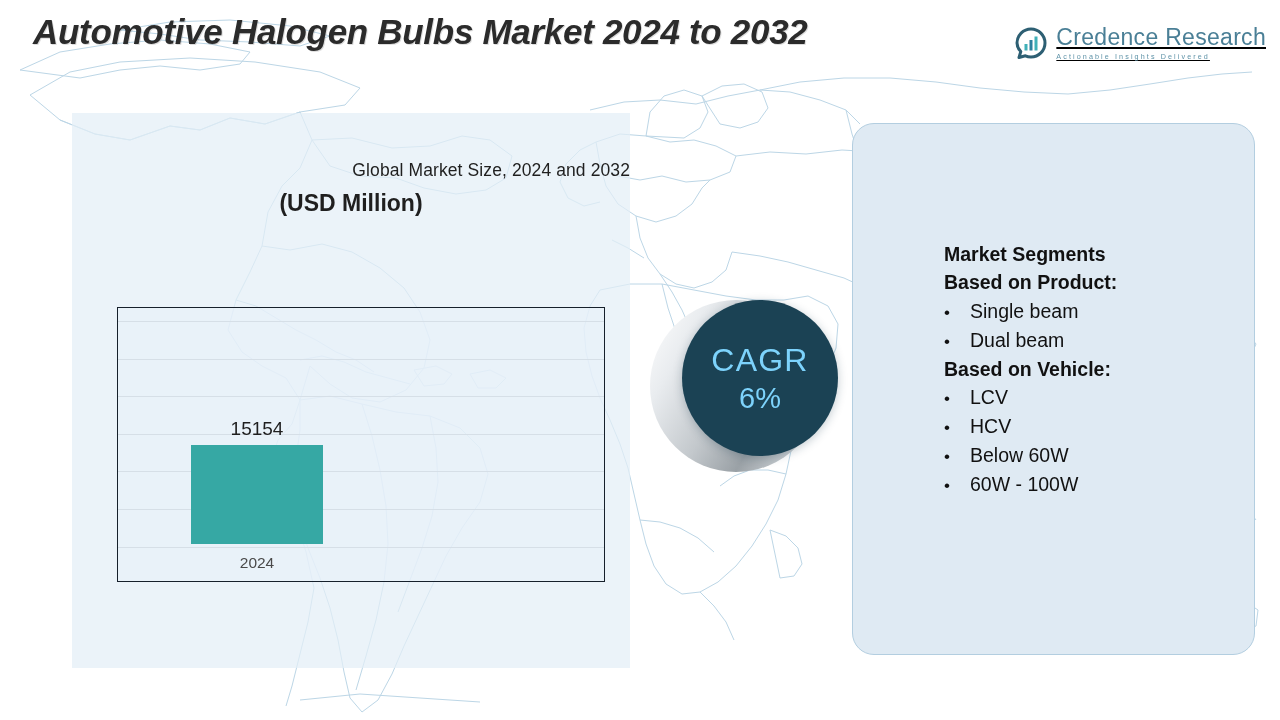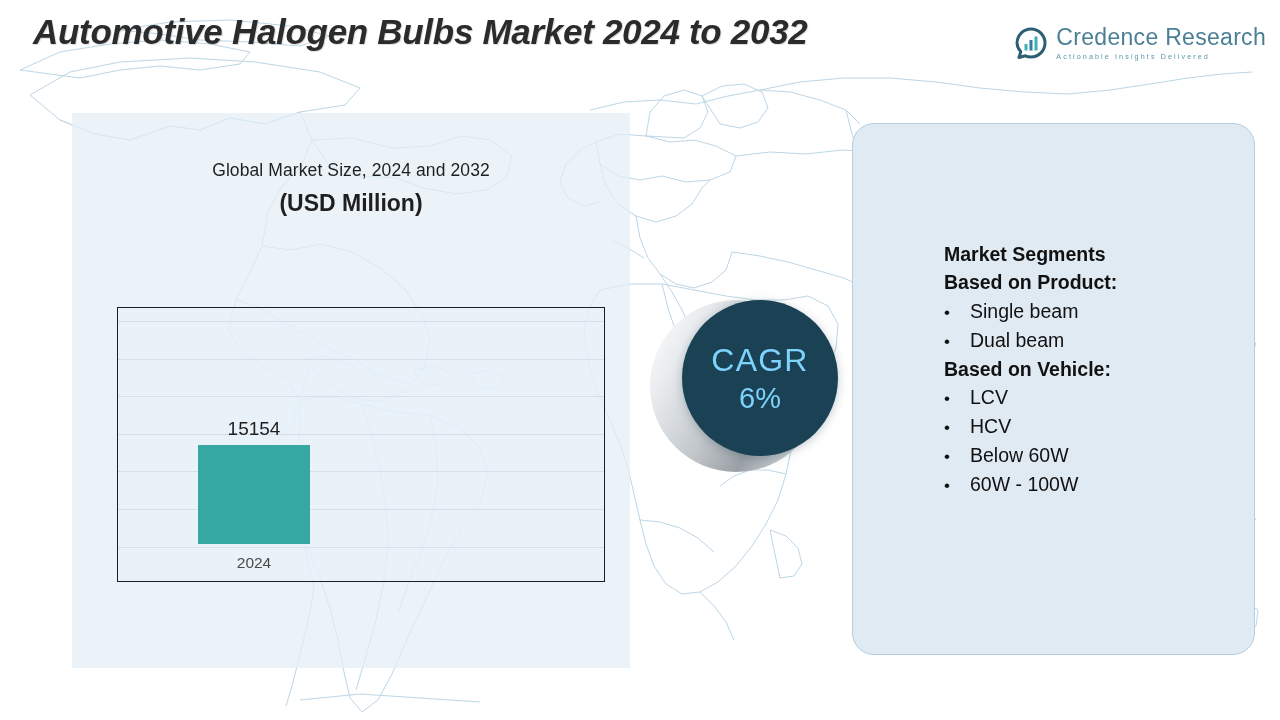--- a/index.html
+++ b/index.html
@@ -22,21 +22,21 @@
   
   #title{
     position:absolute;left:33px;top:12px;
     font-size:35px;font-weight:bold;font-style:italic;
     color:#2b2b2b;letter-spacing:-0.3px;white-space:nowrap;
     z-index:6;
     text-shadow:1px 1px 0 rgba(120,120,120,.25);
   }
   #logo{
     position:absolute;right:22px;top:26px;
-    display:flex;align-items:center;gap:9px;z-index:6;
+    display:flex;align-items:center;gap:9px;z-index:6;text-decoration:underline;
   }
   #logo .mark{width:32px;height:32px;flex:0 0 32px;}
   #logo .words{display:flex;flex-direction:column;line-height:1;}
   #logo .brand{
     font-size:23px;color:#4a7f96;letter-spacing:.3px;white-space:nowrap;
   }
   #logo .tagline{
     font-size:7.2px;color:#5f93a8;letter-spacing:2.1px;
     margin-top:4px;white-space:nowrap;
   }
@@ -44,21 +44,21 @@
   
   #leftpanel{
     position:absolute;left:72px;top:113px;width:558px;height:555px;
     background:rgba(227,238,247,.72);
     z-index:1;
   }
   #chart-caption{
     position:absolute;left:72px;top:160px;width:558px;z-index:3;
     text-align:center;color:#1f1f1f;
   }
-  #chart-caption .line1{font-size:17.5px;letter-spacing:.1px;}
+  #chart-caption .line1{font-size:17.5px;letter-spacing:.1px;text-align:right;}
   #chart-caption .line2{font-size:23px;font-weight:bold;margin-top:9px;}
 
   
   #chartbox{
     position:absolute;left:117px;top:307px;width:488px;height:275px;
     border:1.6px solid #16202b;
     background:rgba(232,241,249,.55);
     box-sizing:border-box;z-index:3;
   }
   #plot{position:absolute;left:0;top:0;right:0;bottom:0;}
@@ -202,21 +202,21 @@
 
   <div id="chartbox">
     <div id="plot">
         <div class="gridline" style="top: 13px;"></div>
         <div class="gridline" style="top: 50.6px;"></div>
         <div class="gridline" style="top: 88.2px;"></div>
         <div class="gridline" style="top: 125.8px;"></div>
         <div class="gridline" style="top: 163.4px;"></div>
         <div class="gridline" style="top: 201px;"></div>
         <div class="gridline" style="top: 238.6px;"></div>
-        <div class="bar" style="left: 73px; width: 112px; height: 99px; background: rgb(54, 168, 164); margin-left: 7px;">
+        <div class="bar" style="left: 73px; width: 132px; height: 99px; background: rgb(54, 168, 164);">
           <span class="cap">15154</span>
           <span class="xlab">2024</span>
         </div>
       </div>
   </div>
 
   <div id="cagr-wrap">
     <div id="cagr-crescent"></div>
     <div id="cagr-circle">
       <span class="lbl">CAGR</span>

